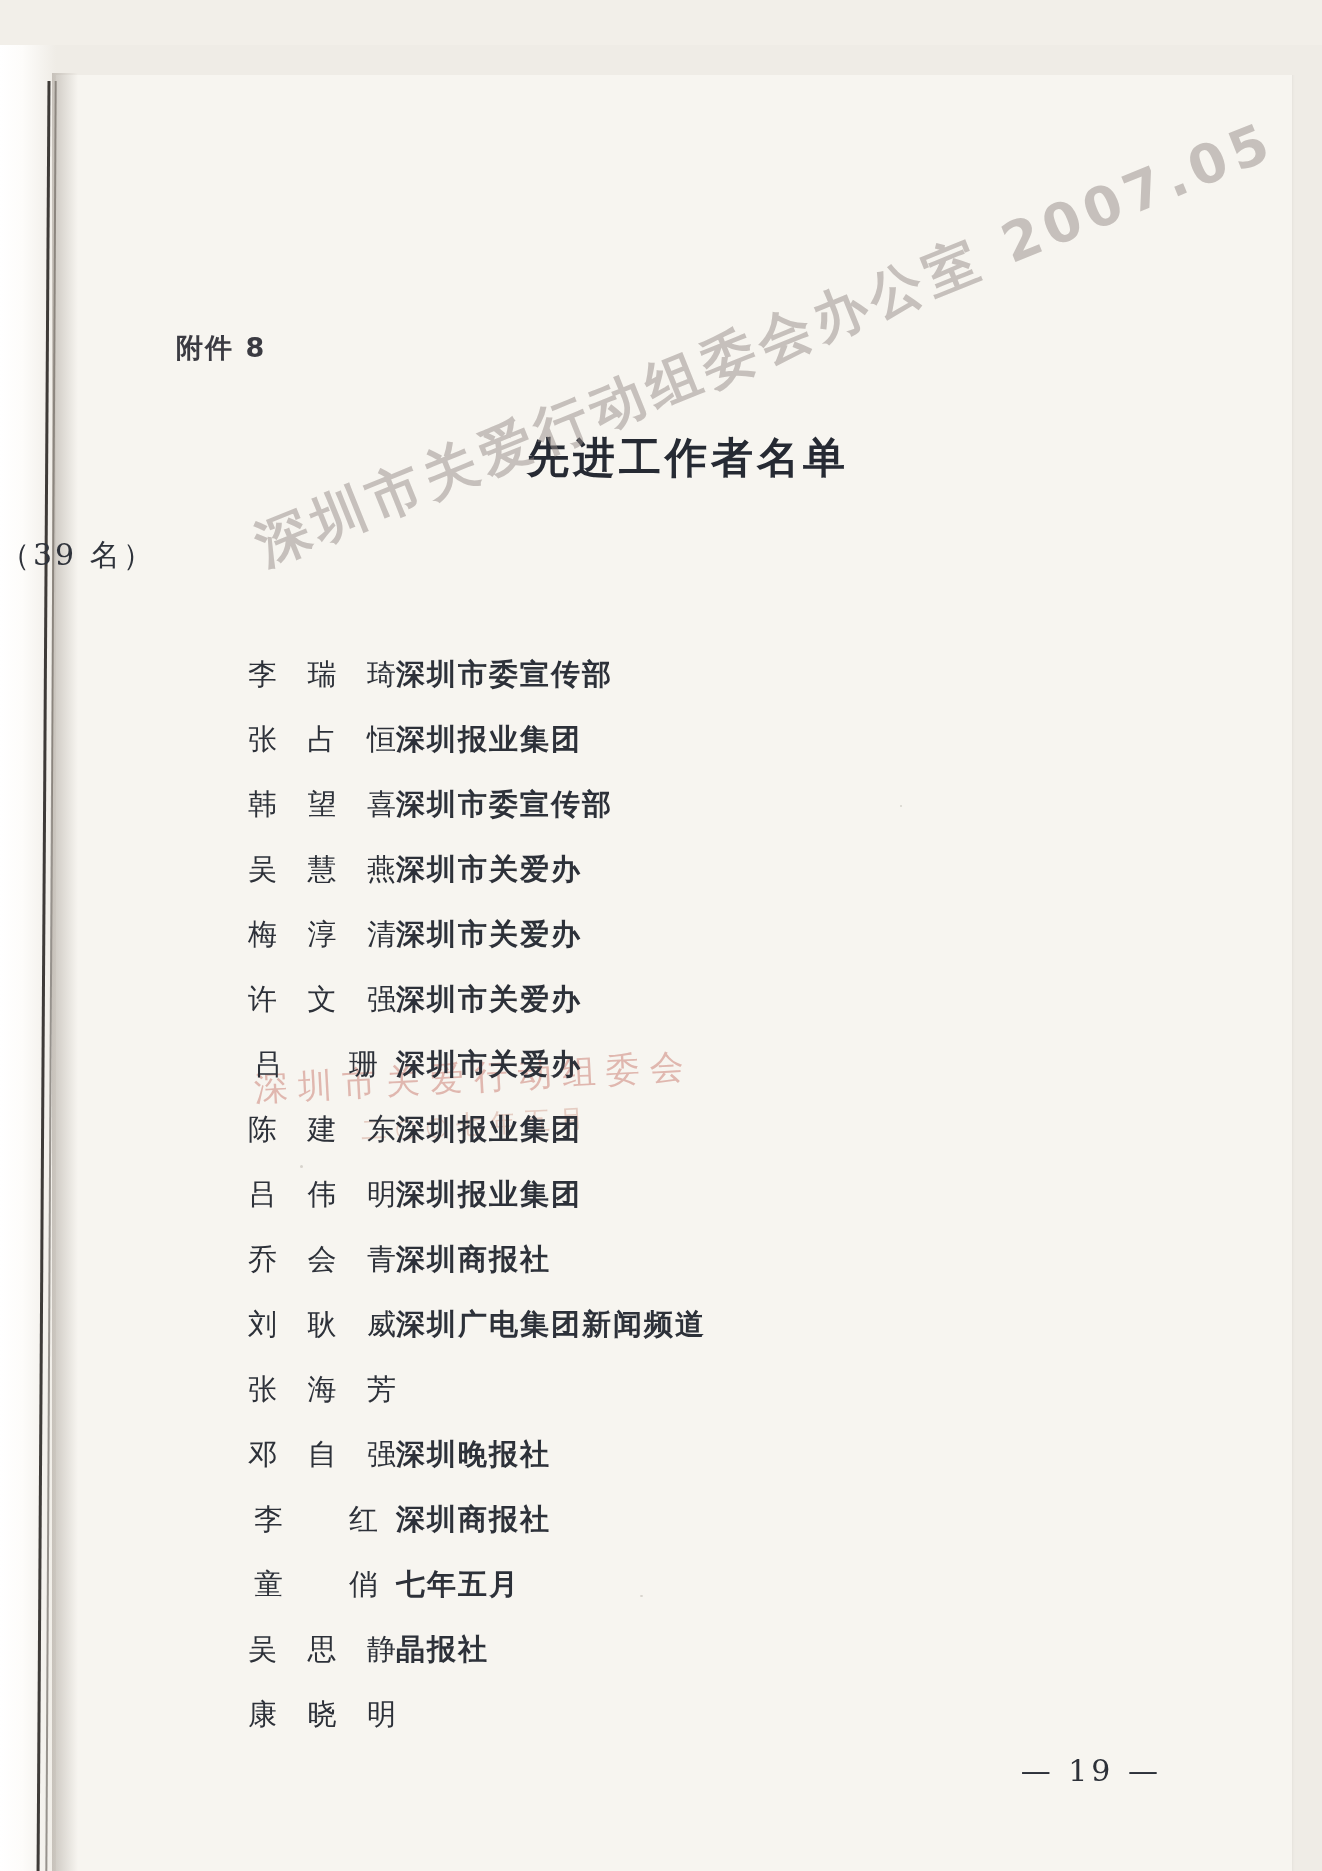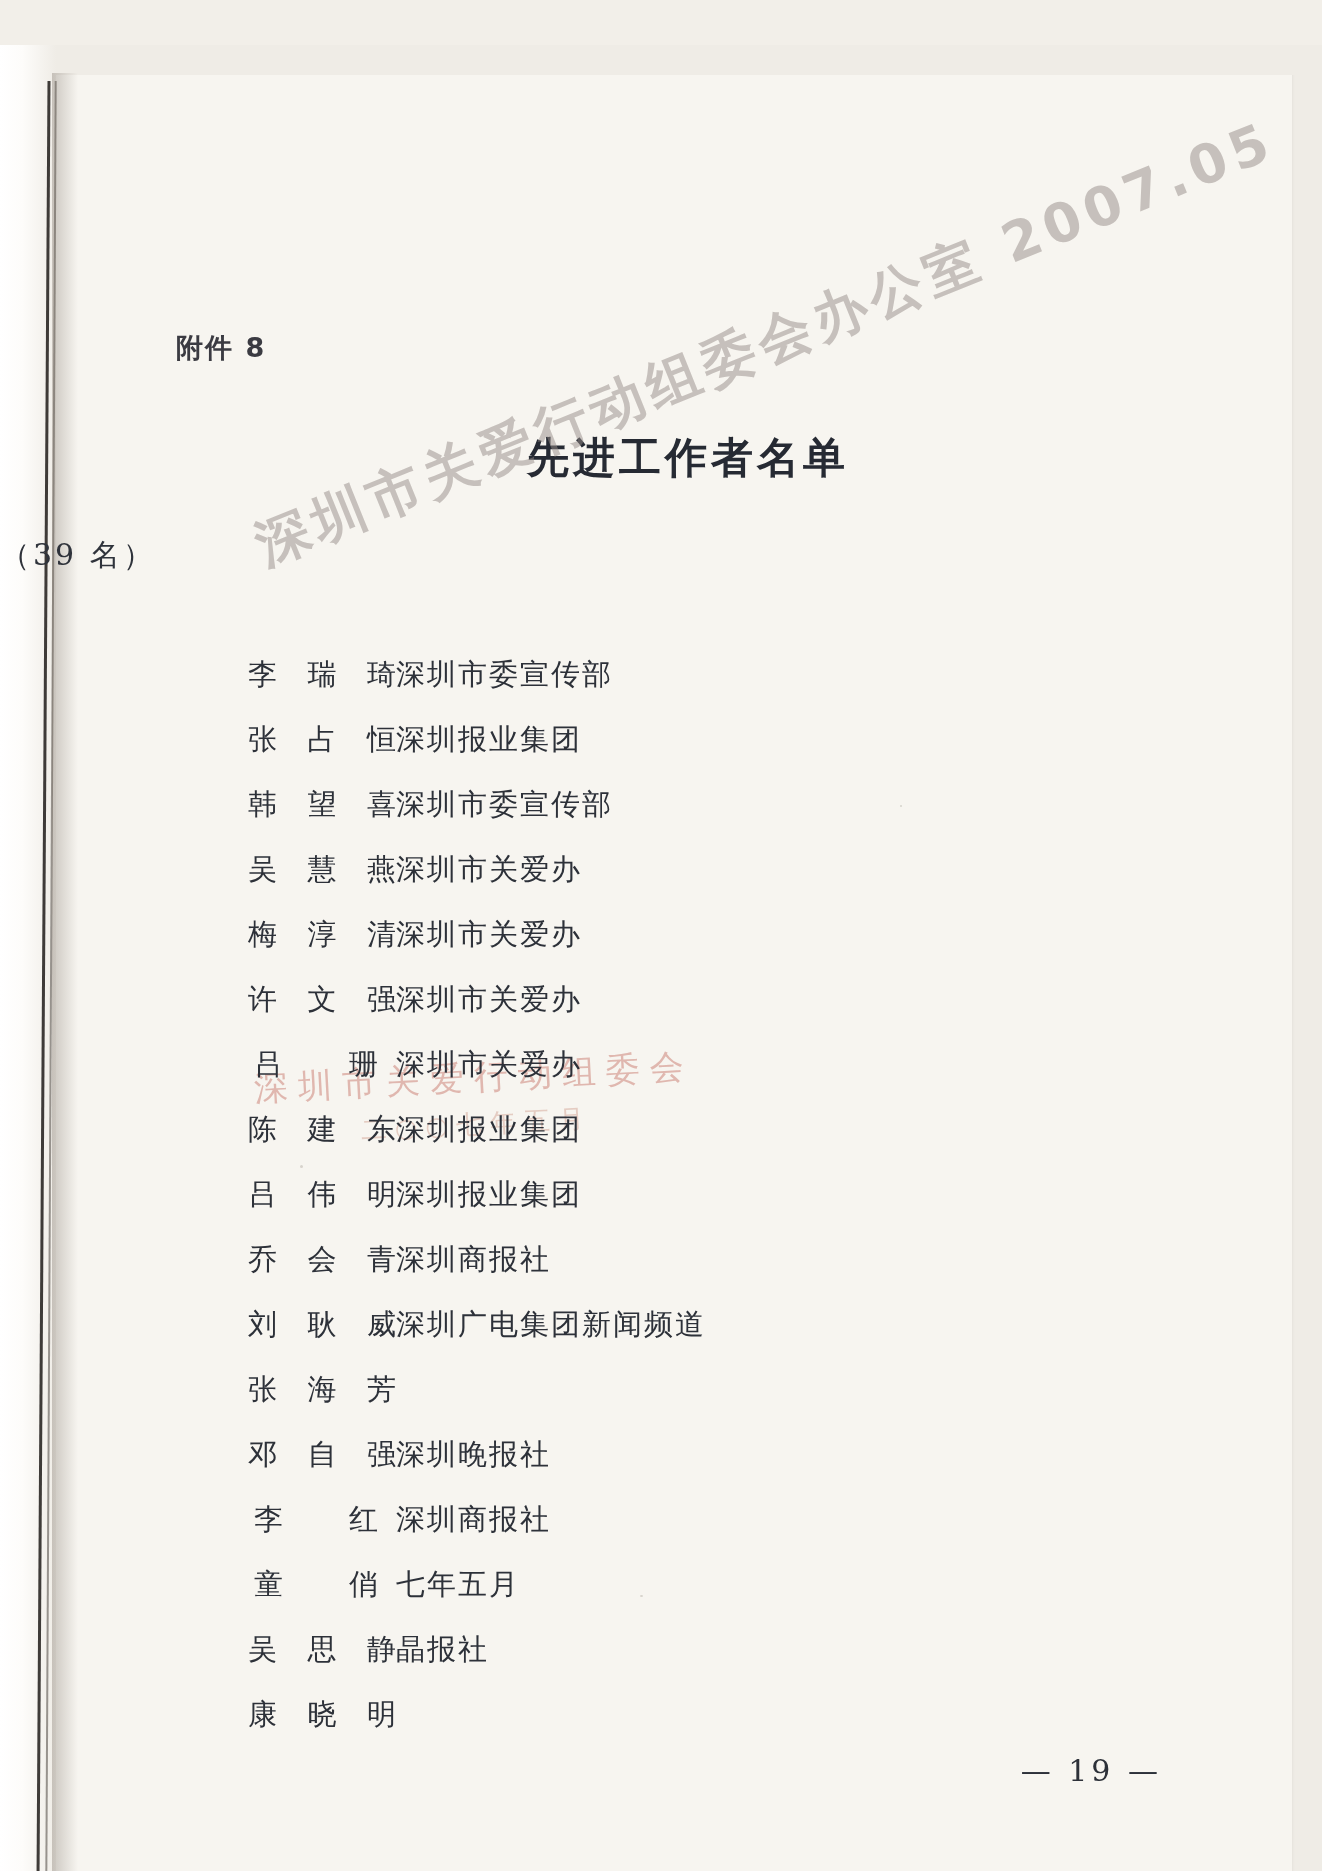--- a/index.html
+++ b/index.html
@@ -118,20 +118,21 @@
     display: flex;
     justify-content: space-between;
     letter-spacing: 0px;
   }
   .entry .person.two-char {
     padding: 0 18px 0 6px;
     box-sizing: border-box;
   }
   .entry .org {
     letter-spacing: 2px;
+    font-weight: bold;
   }
   .page-number {
     position: absolute;
     right: 160px;
     bottom: 128px;
     font-size: 30px;
     color: #2d3139;
     letter-spacing: 4px;
   }
 

